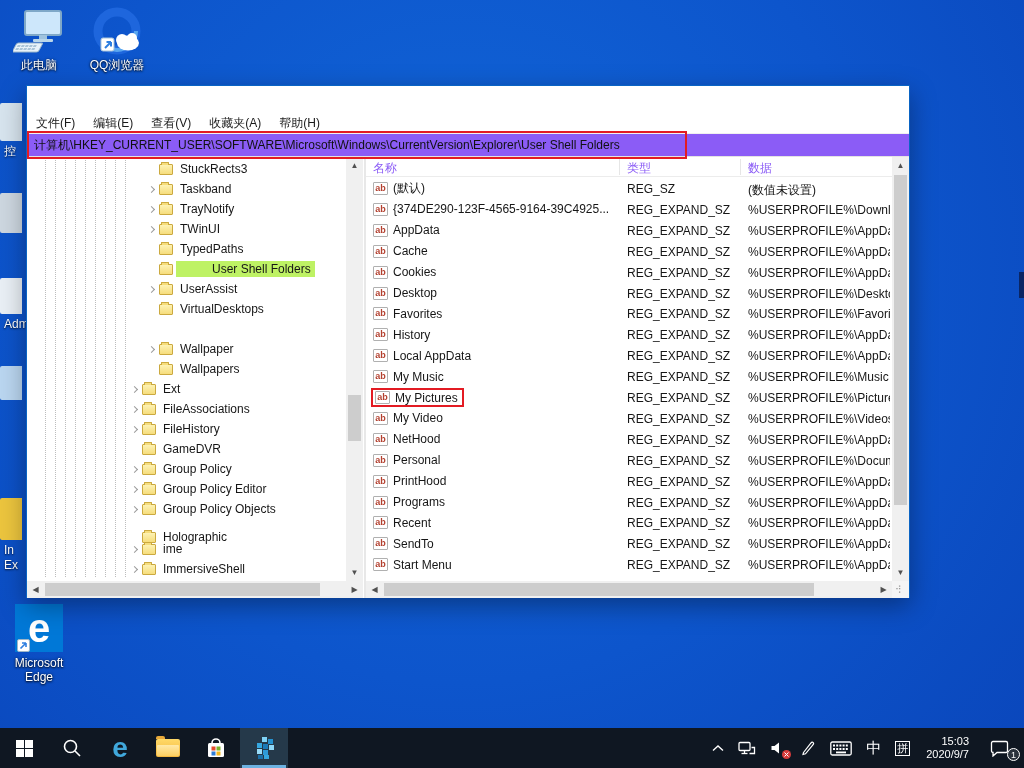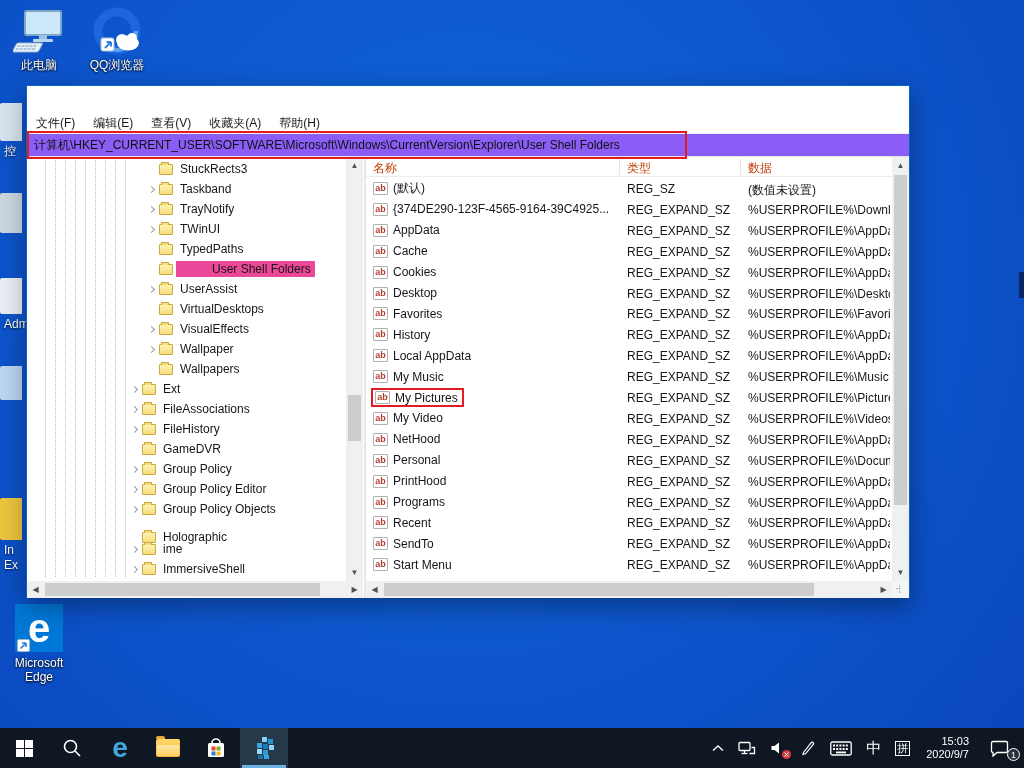--- a/index.html
+++ b/index.html
@@ -40,24 +40,24 @@
 
   
   #tree-rows { position:absolute; left:0; top:0; width:319px; height:482px; overflow:hidden; }
   .guide { position:absolute; top:0; height:420px; border-left:1px dotted #bdbdbd; }
   .trow { position:absolute; left:0; height:20px; display:flex; align-items:center; font-size:12px; color:#161616; white-space:nowrap; }
   .chev { width:5px; height:5px; border-top:1px solid #9a9a9a; border-right:1px solid #9a9a9a; transform:rotate(45deg); }
   .expander { width:16px; display:flex; align-items:center; justify-content:center; flex:none; }
   .folder-icon { width:14px; height:11px; background:linear-gradient(#fdf2b4,#f6dd7c); border:1px solid #cbа93f; border:1px solid #cba93f; border-radius:1px; position:relative; flex:none; }
   .folder-icon::before { content:""; position:absolute; top:-3px; left:1px; width:6px; height:2px; background:#f6dd7c; border:1px solid #cba93f; border-bottom:none; border-radius:1px 1px 0 0; }
   .tlabel { padding:1px 4px; margin-left:3px; }
-  .trow.sel .tlabel { background:#ec4899;padding-left:36px; }
-
-  
-  #list-header { position:absolute; left:0; top:0; width:526px; height:20px; border-bottom:1px solid #ececec; font-size:12px; color:#c2410c; }
+  .trow.sel .tlabel { background:#bef264;padding-left:36px; }
+
+  
+  #list-header { position:absolute; left:0; top:0; width:526px; height:20px; border-bottom:1px solid #ececec; font-size:12px; color:#8b5cf6; }
   .hcell { position:absolute; top:3px; }
   .hsep { position:absolute; top:2px; width:1px; height:16px; background:#e6e6e6; }
   #list-rows { position:absolute; left:0; top:20px; width:526px; height:404px; overflow:hidden; }
   .lrow { position:absolute; left:0; width:526px; height:21px; font-size:12px; color:#161616; }
   .name-wrap { position:absolute; left:5px; top:1px; display:inline-flex; align-items:center; height:19px; padding:0 4px 0 2px; white-space:nowrap; }
   .name-wrap.boxed { border:2px solid #e31b23; }
   .ab-icon { width:15px; height:13px; background:#fff; border:1px solid #b0b0b0; color:#b3402f; font-weight:bold; font-size:9px; line-height:11px; text-align:center; border-radius:1px; flex:none; margin-right:5px; }
   .type-cell { position:absolute; left:261px; top:4px; white-space:nowrap; }
   .data-cell { position:absolute; left:382px; top:4px; width:142px; white-space:nowrap; overflow:hidden; }
 
@@ -245,27 +245,20 @@
                 <i class="chev"></i>
               </span>
               <span class="folder-icon"></span>
               <span class="tlabel">UserAssist</span>
             </div>
             <div class="trow" style="top: 142px; padding-left: 116px;">
               <span class="expander"></span>
               <span class="folder-icon"></span>
               <span class="tlabel">VirtualDesktops</span>
             </div>
-            <div class="trow" style="top: 162px; padding-left: 116px;">
-              <span class="expander">
-                <i class="chev"></i>
-              </span>
-              <span class="folder-icon"></span>
-              <span class="tlabel">VisualEffects</span>
-            </div>
             <div class="trow" style="top: 182px; padding-left: 116px;">
               <span class="expander">
                 <i class="chev"></i>
               </span>
               <span class="folder-icon"></span>
               <span class="tlabel">Wallpaper</span>
             </div>
             <div class="trow" style="top: 202px; padding-left: 116px;">
               <span class="expander"></span>
               <span class="folder-icon"></span>

